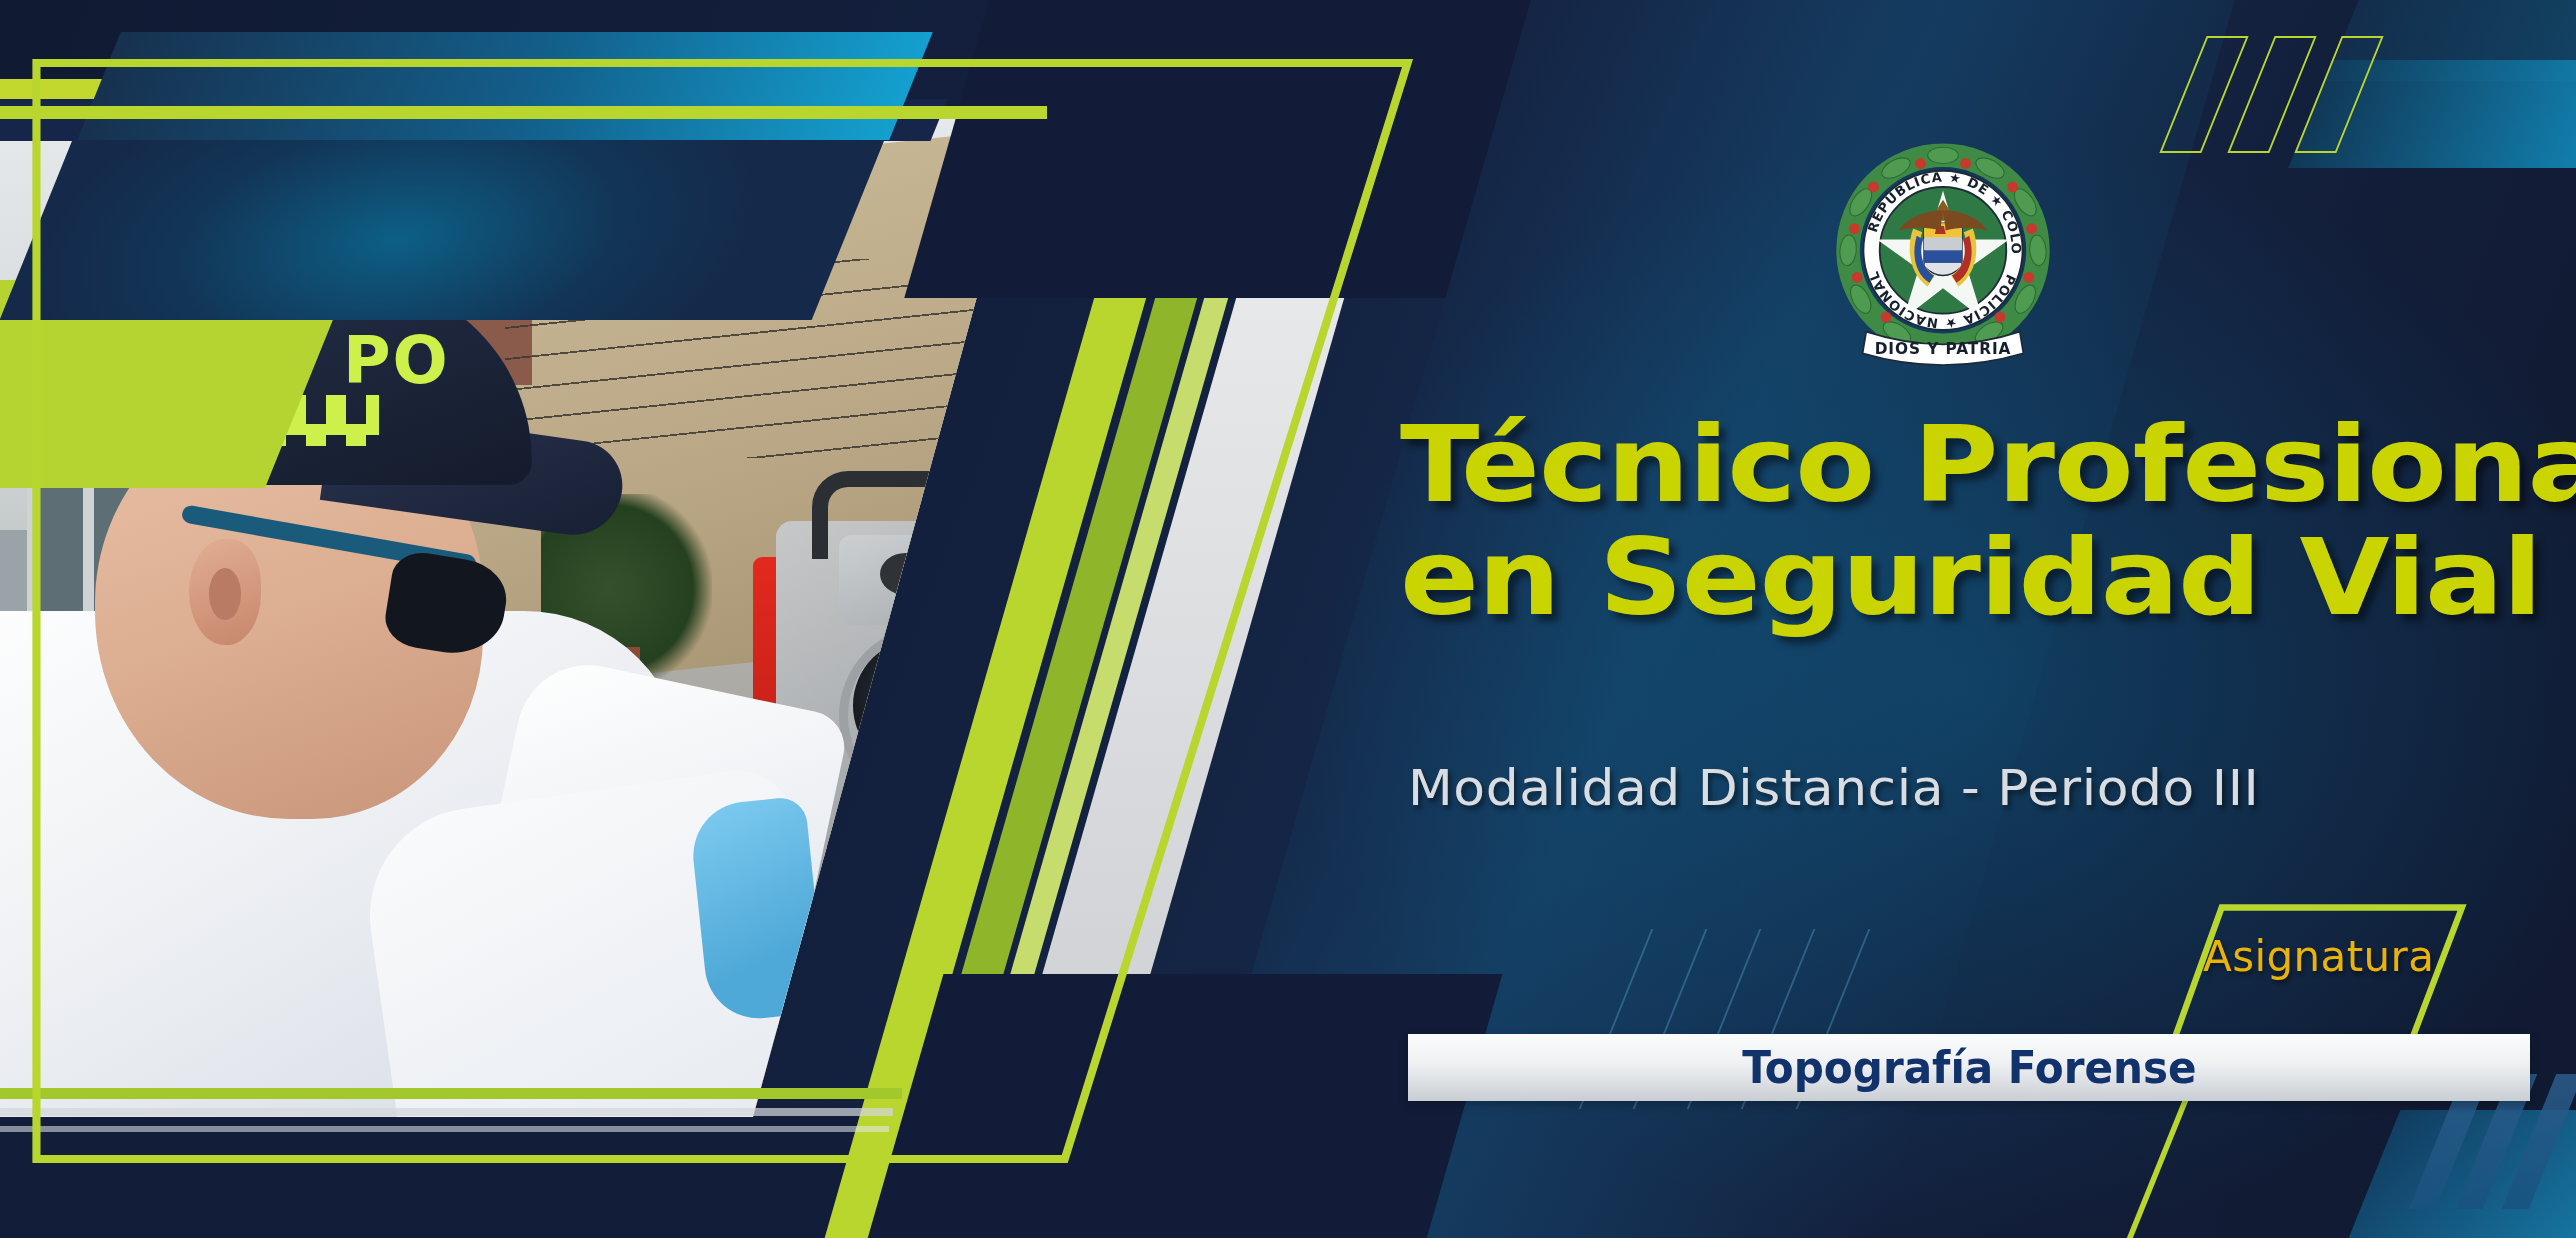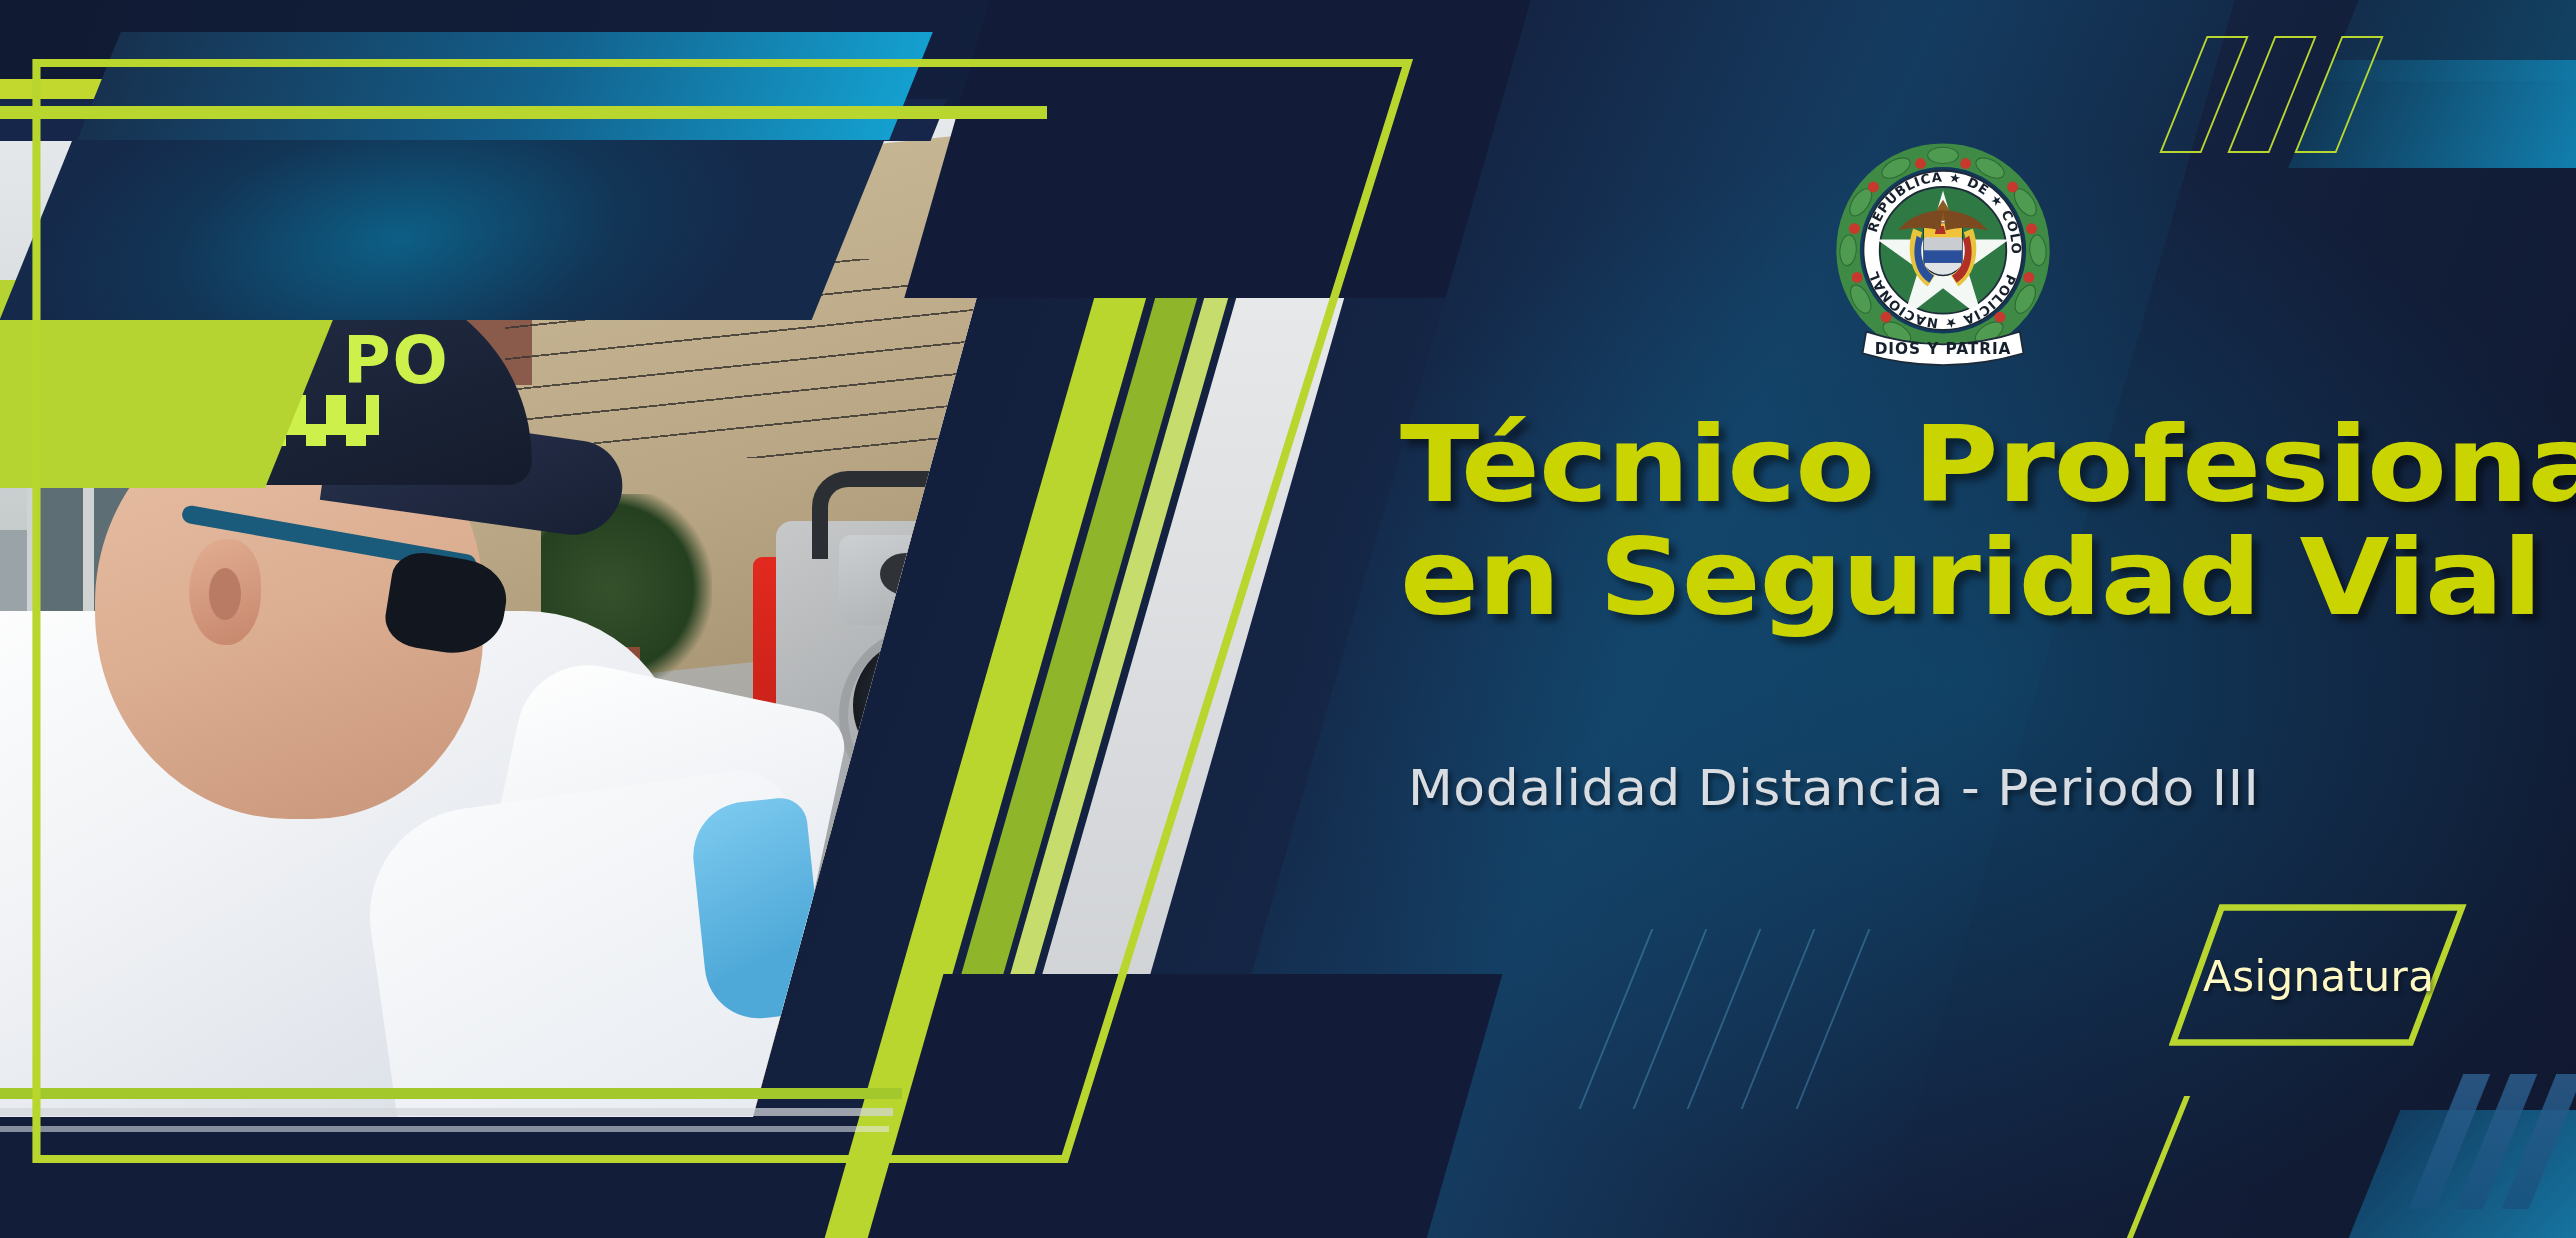--- a/index.html
+++ b/index.html
@@ -209,22 +209,22 @@
   .subtitle{
     position:absolute;left:1408px;top:760px;z-index:8;
     color:#d9dde2;font-size:49px;letter-spacing:0.5px;
     font-family:"DejaVu Sans","Liberation Sans",sans-serif;
     text-shadow:2.7px 3.6px 5.4px rgba(0,0,0,.45);
     transform:scaleX(1.06);transform-origin:left center;
   }
 
   .asig-frame{position:absolute;left:2169px;top:903px;width:298px;height:144px;z-index:8;pointer-events:none;}
   .asignatura{
-    position:absolute;left:2203px;top:952px;z-index:9;
-    color:#fef9c3;font-size:42px;letter-spacing:0.4px;
+    position:absolute;left:2203px;top:932px;z-index:9;
+    color:#eab308;font-size:42px;letter-spacing:0.4px;
     font-family:"DejaVu Sans","Liberation Sans",sans-serif;
     text-shadow:1.8px 2.7px 4.5px rgba(0,0,0,.45);
   }
   .subject-bar{
     position:absolute;left:1408px;top:1034px;width:1122px;height:67px;z-index:9;
     background:linear-gradient(180deg,#fbfcfd 0%,#eef0f2 45%,#c9ced4 100%);
     display:flex;align-items:center;justify-content:center;
     box-shadow:0 3.6px 9px rgba(0,0,0,.25);
   }
   .subject-text{
@@ -421,15 +421,18 @@
 
   <div class="subtitle">Modalidad Distancia - Periodo III</div>
 
   <div class="asig-frame">
     <svg width="298" height="144" viewBox="0 0 330 160" fill="none">
       <path d="M 58 5 L 325 5 L 268 155 L 4 155 Z" stroke="#b8d62e" stroke-width="7" fill="none"></path>
     </svg>
   </div>
   <div class="asignatura">Asignatura</div>
 
+  <div class="subject-bar">
+    <span class="subject-text">Topografía Forense</span>
+  </div>
 
 </div>
 
 
 </body></html>

